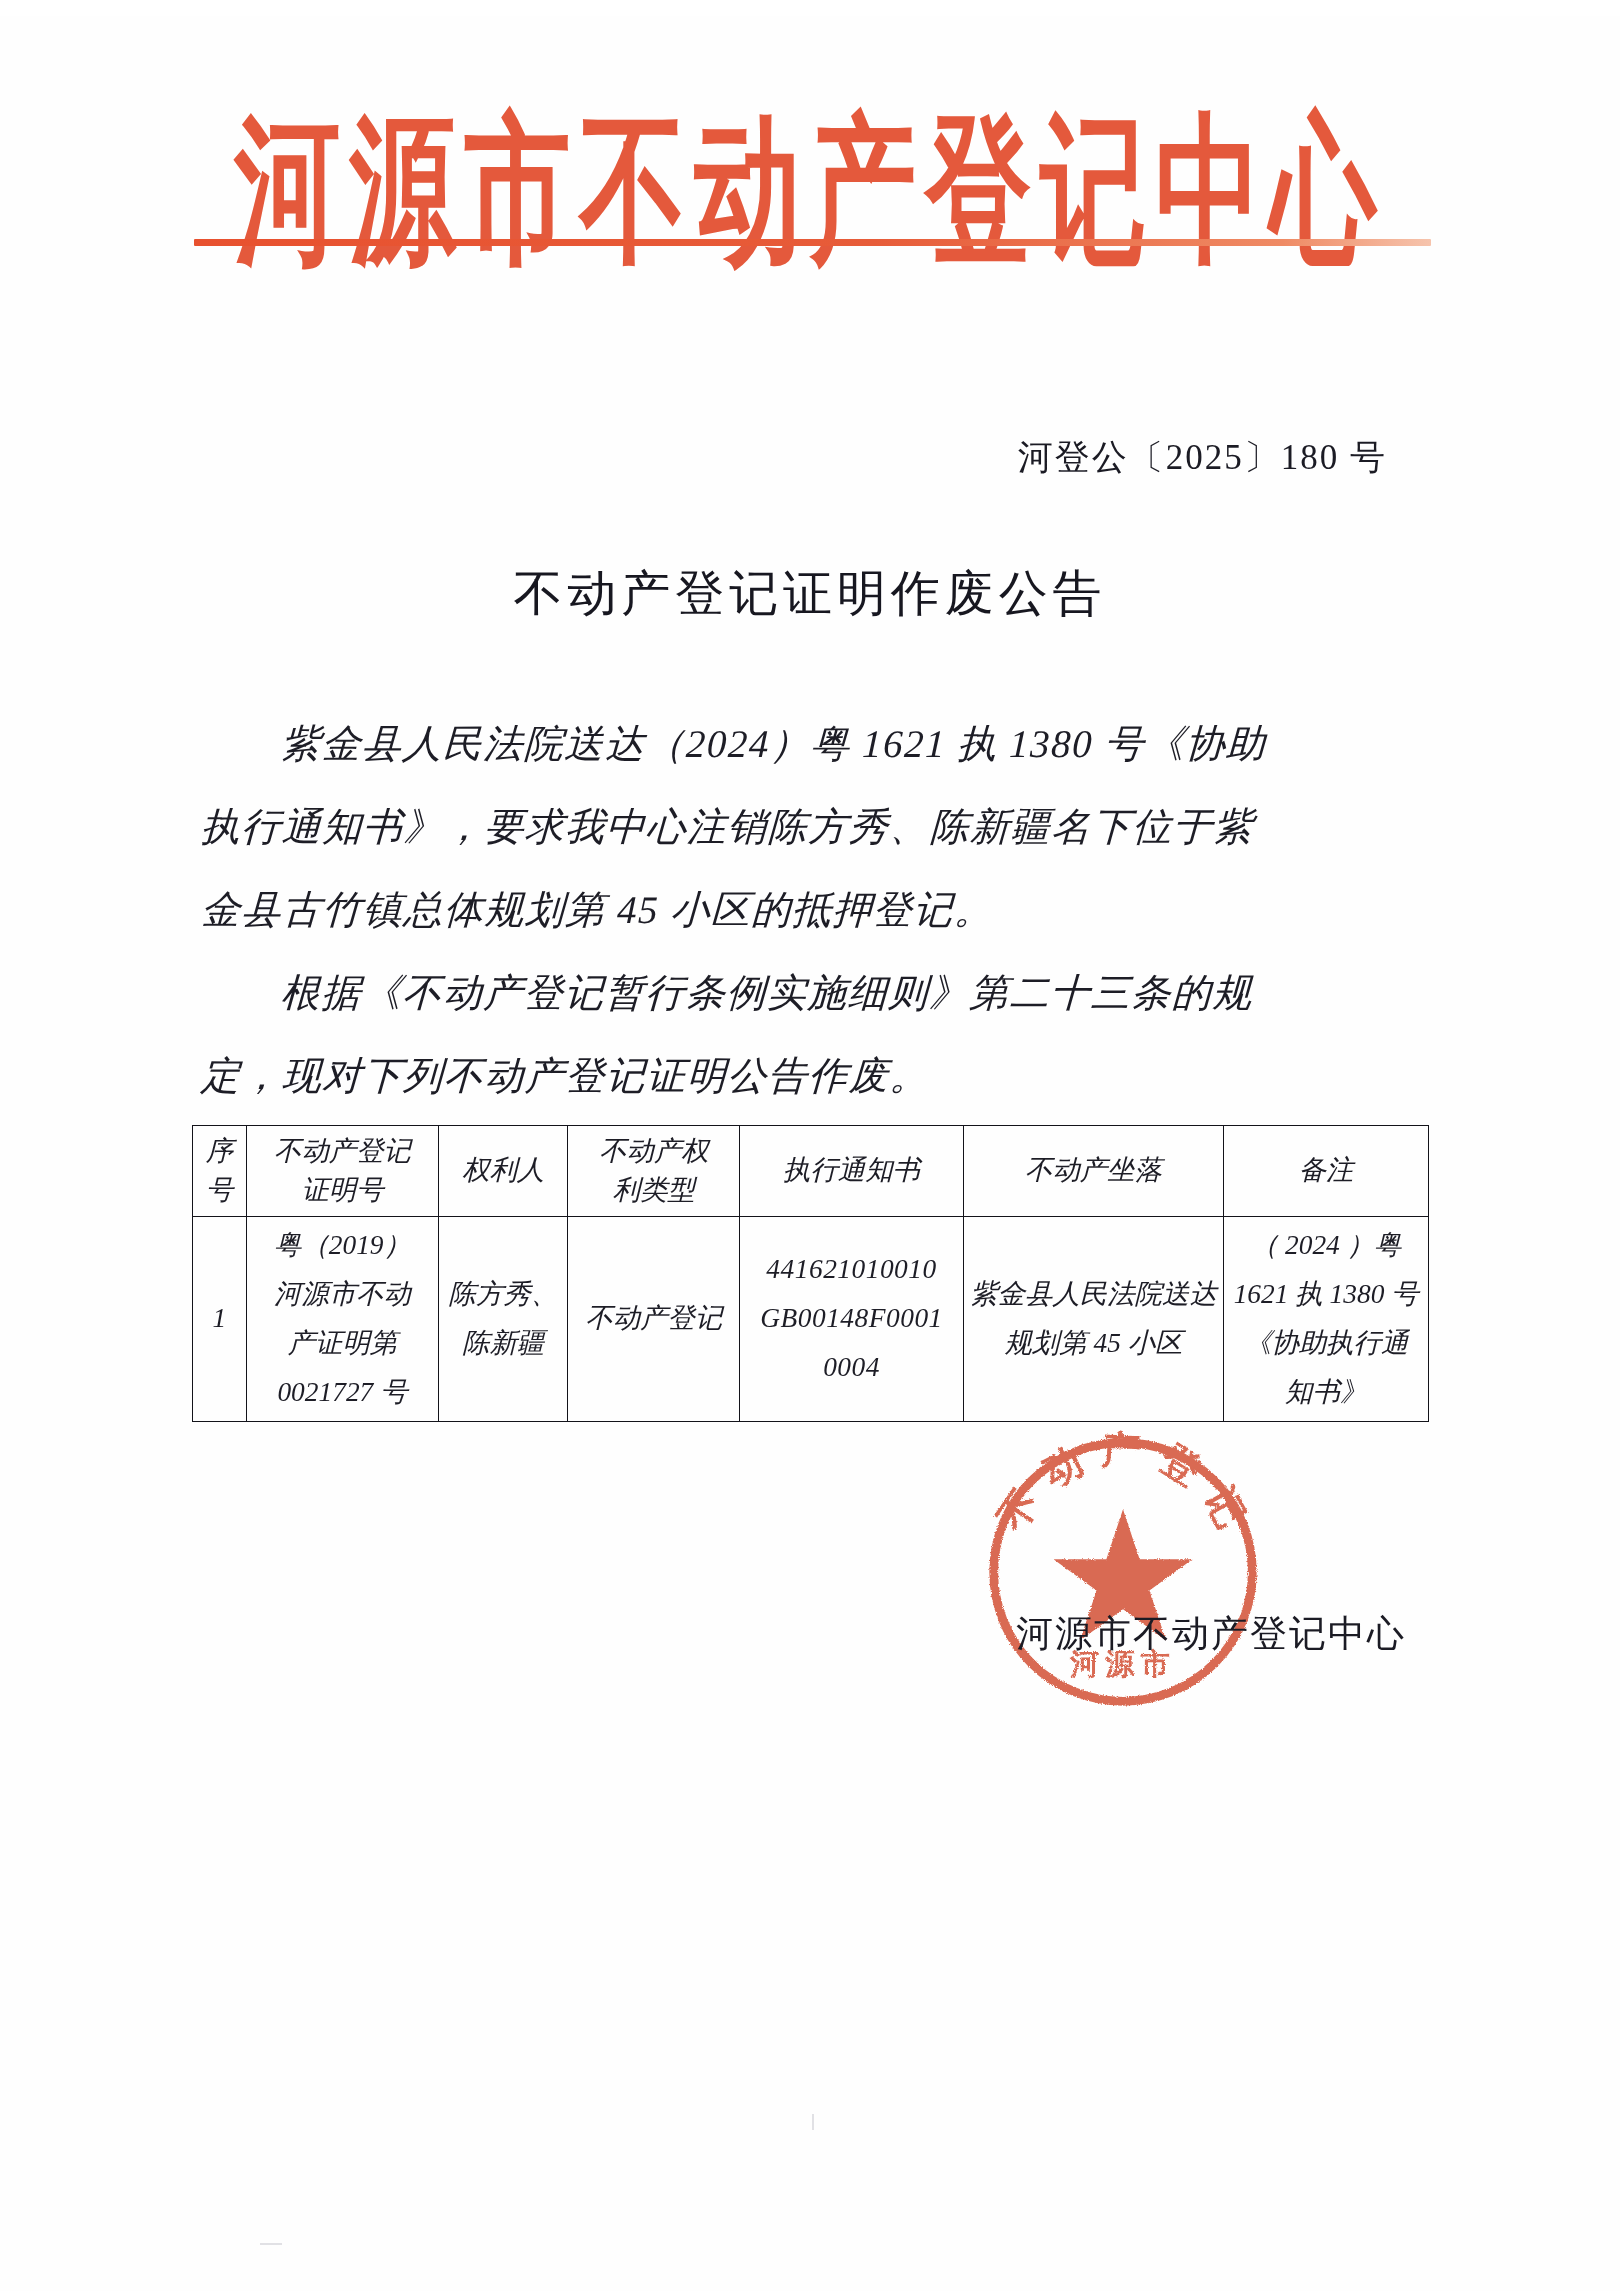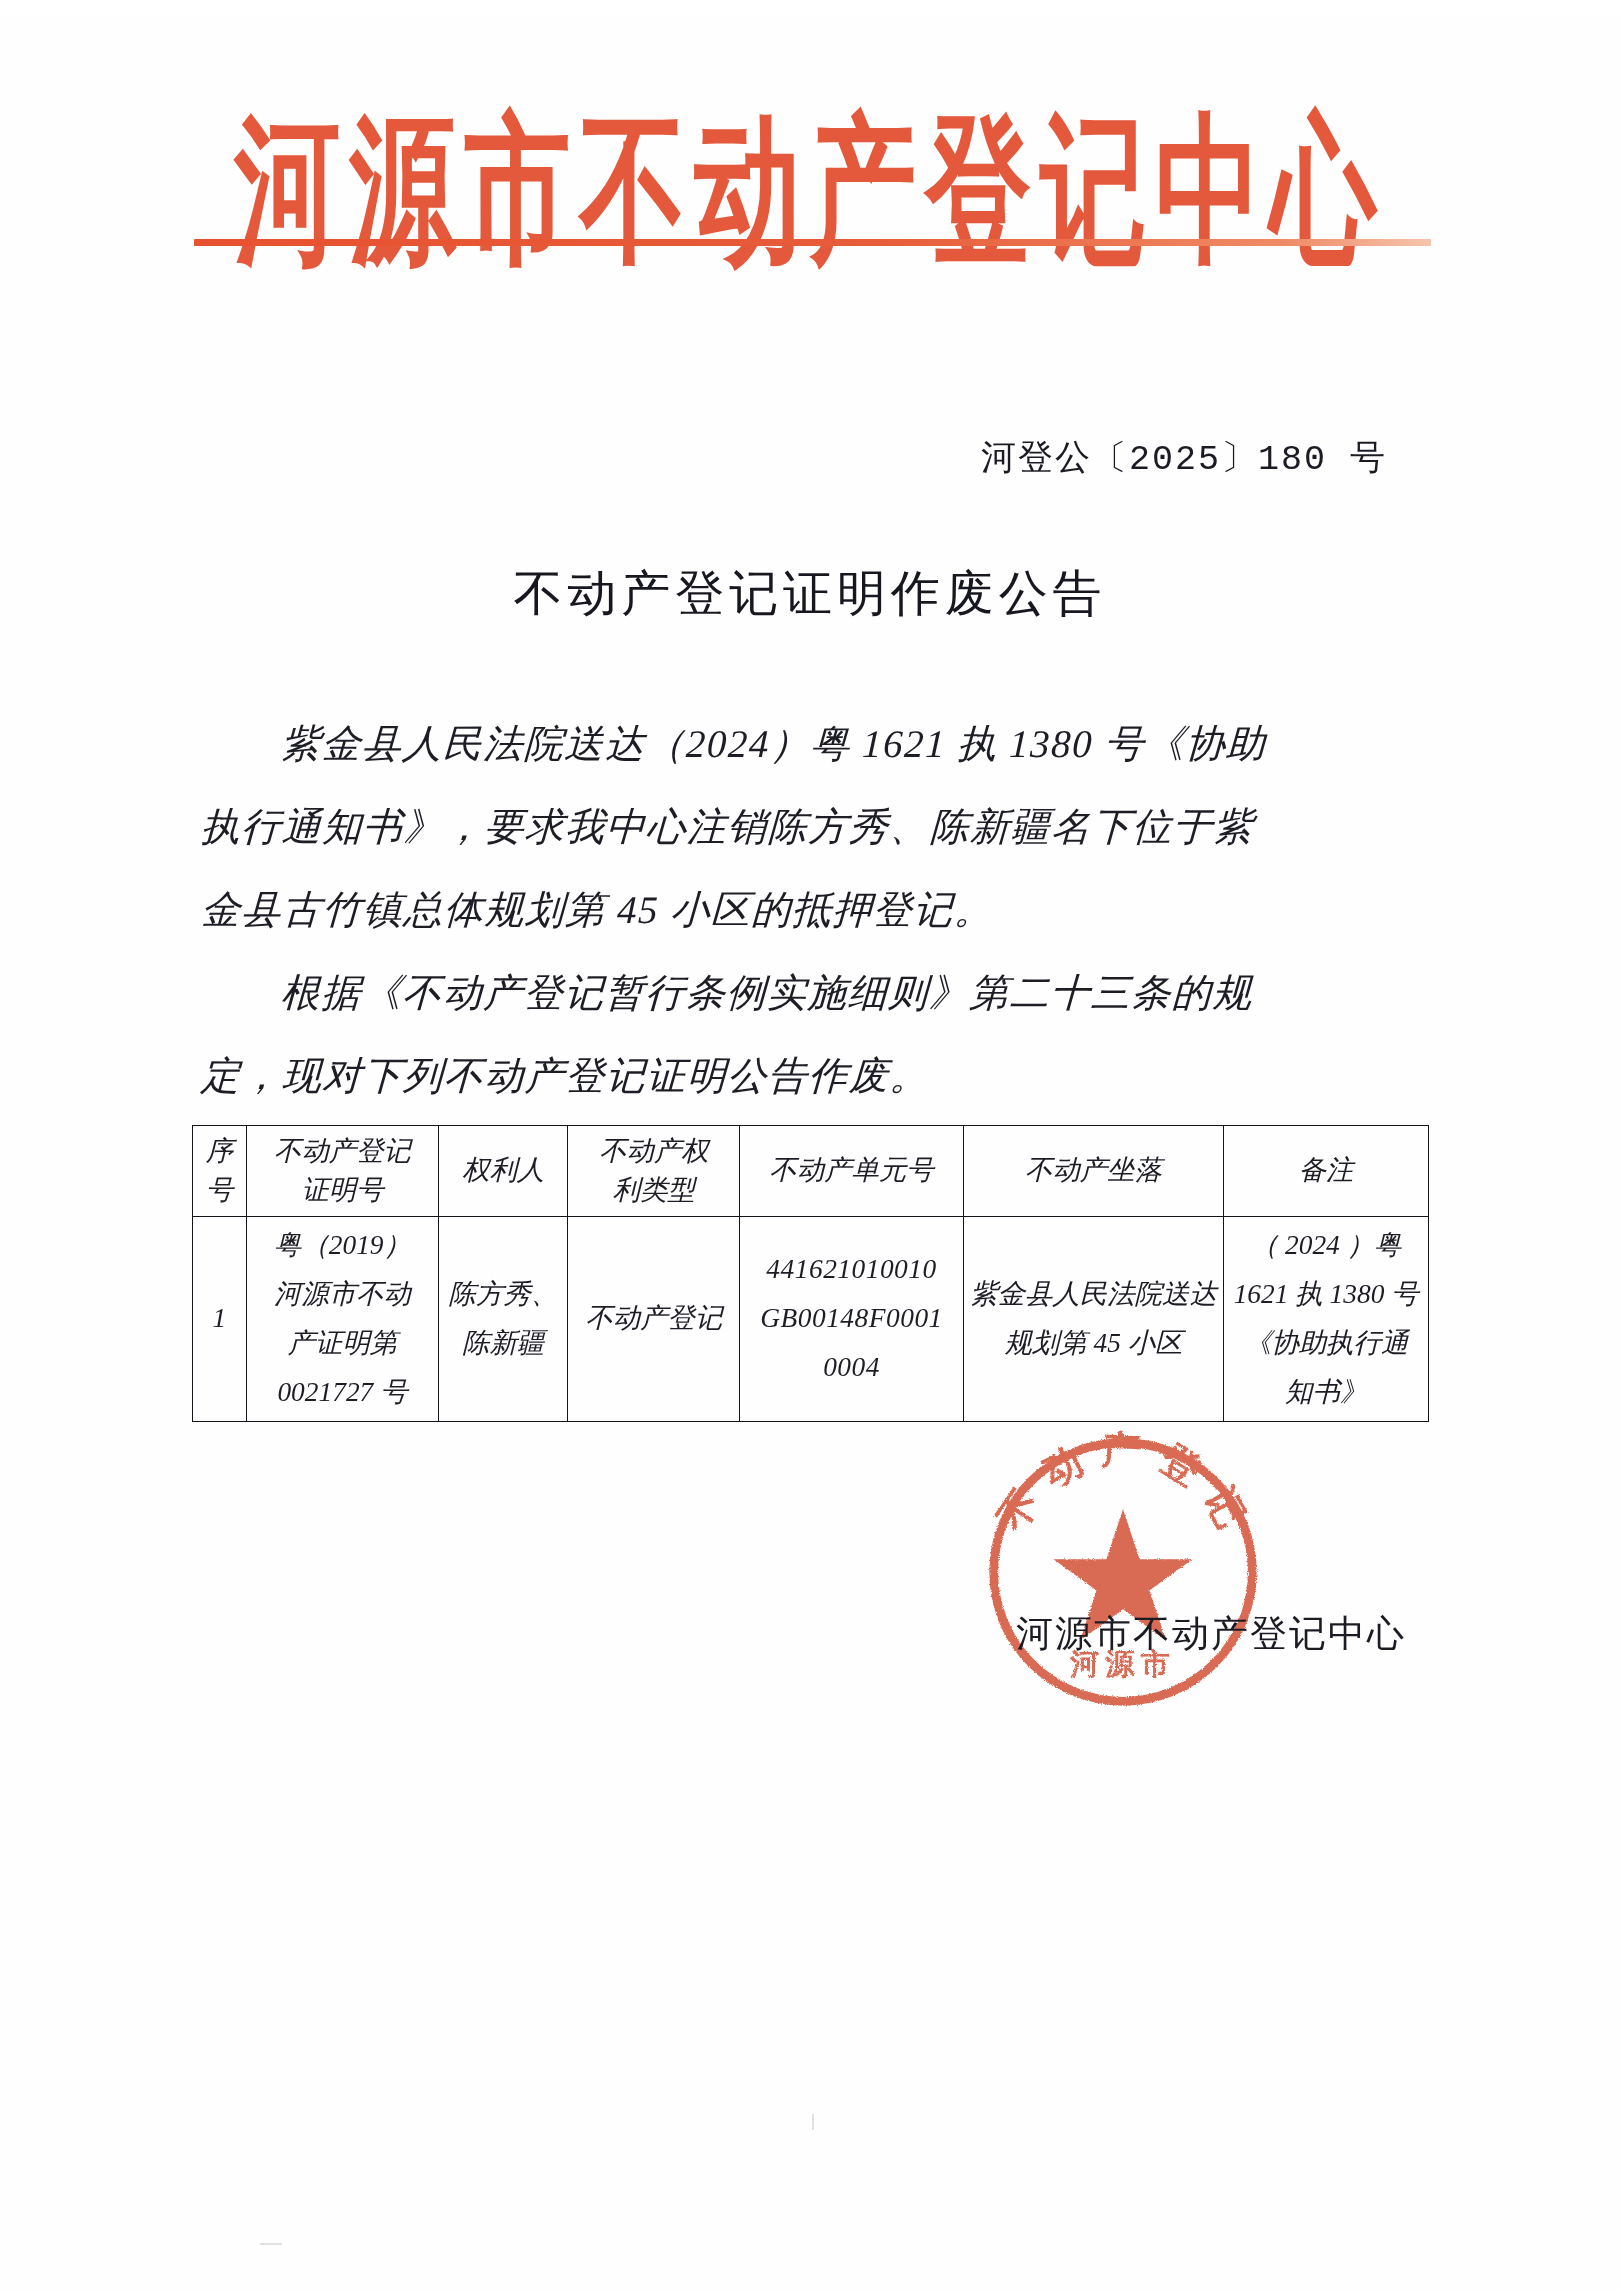--- a/index.html
+++ b/index.html
@@ -53,21 +53,21 @@
 
   
   #doc-number {
     position: absolute;
     right: 233px;
     top: 418px;
     font-size: 35px;
     letter-spacing: 2px;
     white-space: nowrap;
     color: #1b1b24;
-    font-family: Liberation Mono, monospace;
+    font-family: Liberation Serif, serif;
   }
 
   
   #doc-heading {
     position: absolute;
     left: 0;
     top: 545px;
     width: 1620px;
     text-align: center;
     font-size: 49px;
@@ -217,21 +217,21 @@
           <span class="cell-line">证明号</span>
         </th>
         <th>
           <span class="cell-line">权利人</span>
         </th>
         <th>
           <span class="cell-line">不动产权</span>
           <span class="cell-line">利类型</span>
         </th>
         <th>
-          <span class="cell-line">不动产单元号</span>
+          <span class="cell-line">执行通知书</span>
         </th>
         <th>
           <span class="cell-line">不动产坐落</span>
         </th>
         <th>
           <span class="cell-line">备注</span>
         </th>
       </tr>
     </thead>
     <tbody>

